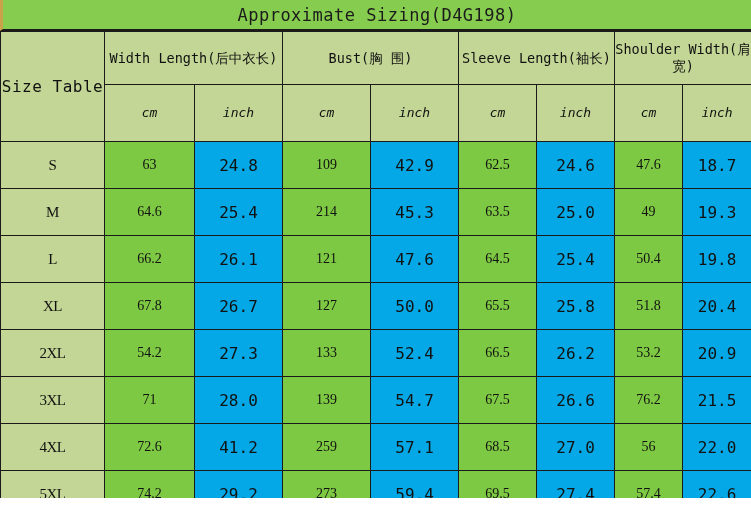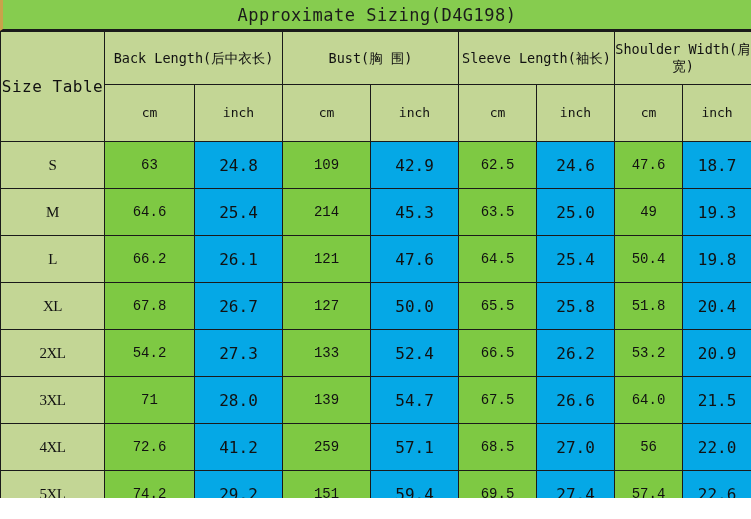--- a/index.html
+++ b/index.html
@@ -69,40 +69,41 @@
     font-size: 13.5px;
     line-height: 1.25;
     padding: 2px 3px;
   }
   .hdr-group {
     height: 52px;
   }
   .hdr-unit {
     height: 56px;
     font-size: 13px;
+    font-style: italic;
   }
   .hdr-corner {
     background: #c3d695;
     font-family: "DejaVu Sans Mono", "Liberation Mono", monospace;
     font-size: 16px;
     letter-spacing: 0.5px;
   }
 
   
   .size-label {
     background: #c3d695;
     font-family: "Liberation Serif", "DejaVu Serif", serif;
     font-weight: bold;
     font-size: 15px;
     letter-spacing: -0.5px;
     height: 46px;
   }
   .cell-cm {
     background: #7ec943;
-    font-family: Liberation Mono, monospace;
+    font-family: Liberation Serif, serif;
     font-size: 14px;
   }
   .cell-inch {
     background: #05a8e6;
     font-family: "DejaVu Sans Mono", "Liberation Mono", monospace;
     font-size: 16px;
   }
   tr.data-row { height: 46px; }
 </style>
 </head>
@@ -122,21 +123,21 @@
       <col style="width:88px">
         <col style="width:88px">
         <col style="width:78px">
       <col style="width:78px">
         <col style="width:68px">
         <col style="width:69px">
     </colgroup>
     <thead>
       <tr>
         <td class="hdr-corner" rowspan="2">Size Table</td>
-        <td class="hdr hdr-group" colspan="2">Back Length(后中衣长)</td>
+        <td class="hdr hdr-group" colspan="2">Width Length(后中衣长)</td>
         <td class="hdr hdr-group" colspan="2">Bust(胸 围)</td>
         <td class="hdr hdr-group" colspan="2">Sleeve Length(袖长)</td>
         <td class="hdr hdr-group" colspan="2">Shoulder Width(肩宽)</td>
       </tr>
       <tr>
         <td class="hdr hdr-unit">cm</td>
         <td class="hdr hdr-unit">inch</td>
         <td class="hdr hdr-unit">cm</td>
         <td class="hdr hdr-unit">inch</td>
         <td class="hdr hdr-unit">cm</td>
@@ -202,39 +203,39 @@
           <td class="cell-inch">20.9</td>
         </tr>
         <tr class="data-row">
           <td class="size-label">3XL</td>
           <td class="cell-cm">71</td>
           <td class="cell-inch">28.0</td>
           <td class="cell-cm">139</td>
           <td class="cell-inch">54.7</td>
           <td class="cell-cm">67.5</td>
           <td class="cell-inch">26.6</td>
-          <td class="cell-cm">64.0</td>
+          <td class="cell-cm">76.2</td>
           <td class="cell-inch">21.5</td>
         </tr>
         <tr class="data-row">
           <td class="size-label">4XL</td>
           <td class="cell-cm">72.6</td>
           <td class="cell-inch">41.2</td>
           <td class="cell-cm">259</td>
           <td class="cell-inch">57.1</td>
           <td class="cell-cm">68.5</td>
           <td class="cell-inch">27.0</td>
           <td class="cell-cm">56</td>
           <td class="cell-inch">22.0</td>
         </tr>
         <tr class="data-row">
           <td class="size-label">5XL</td>
           <td class="cell-cm">74.2</td>
           <td class="cell-inch">29.2</td>
-          <td class="cell-cm">151</td>
+          <td class="cell-cm">273</td>
           <td class="cell-inch">59.4</td>
           <td class="cell-cm">69.5</td>
           <td class="cell-inch">27.4</td>
           <td class="cell-cm">57.4</td>
           <td class="cell-inch">22.6</td>
         </tr>
       </tbody>
   </table>
 
 </div>

